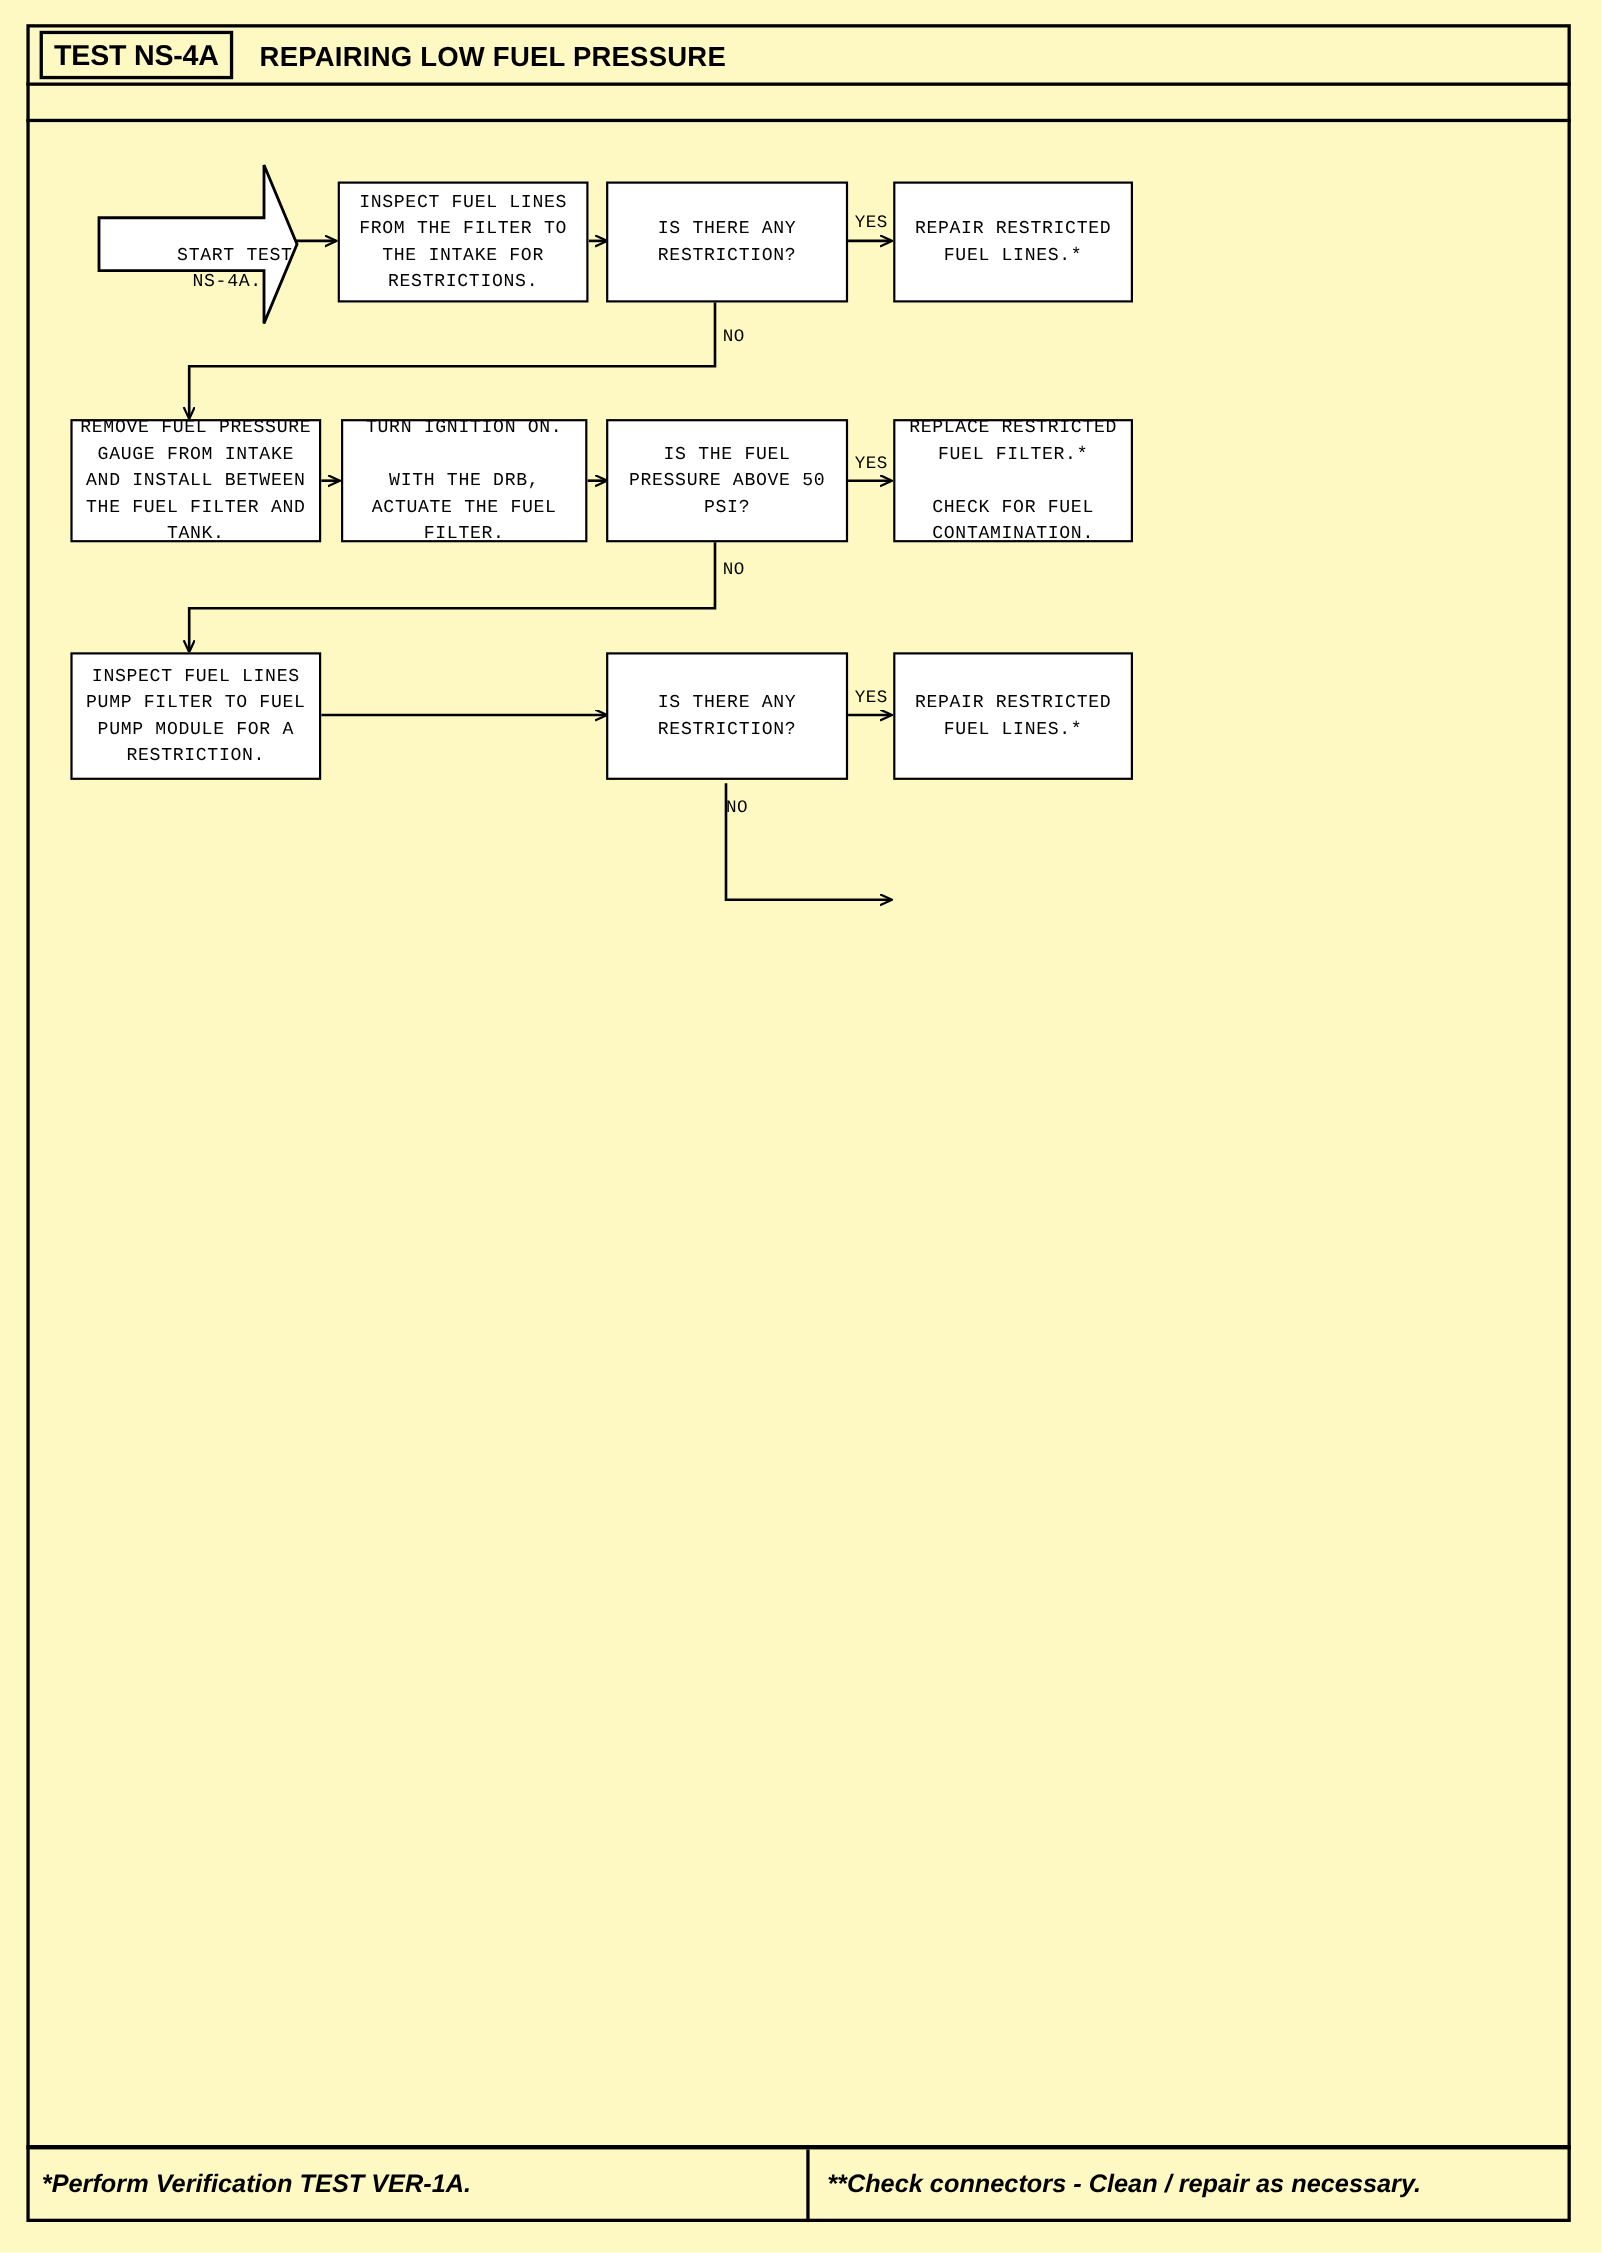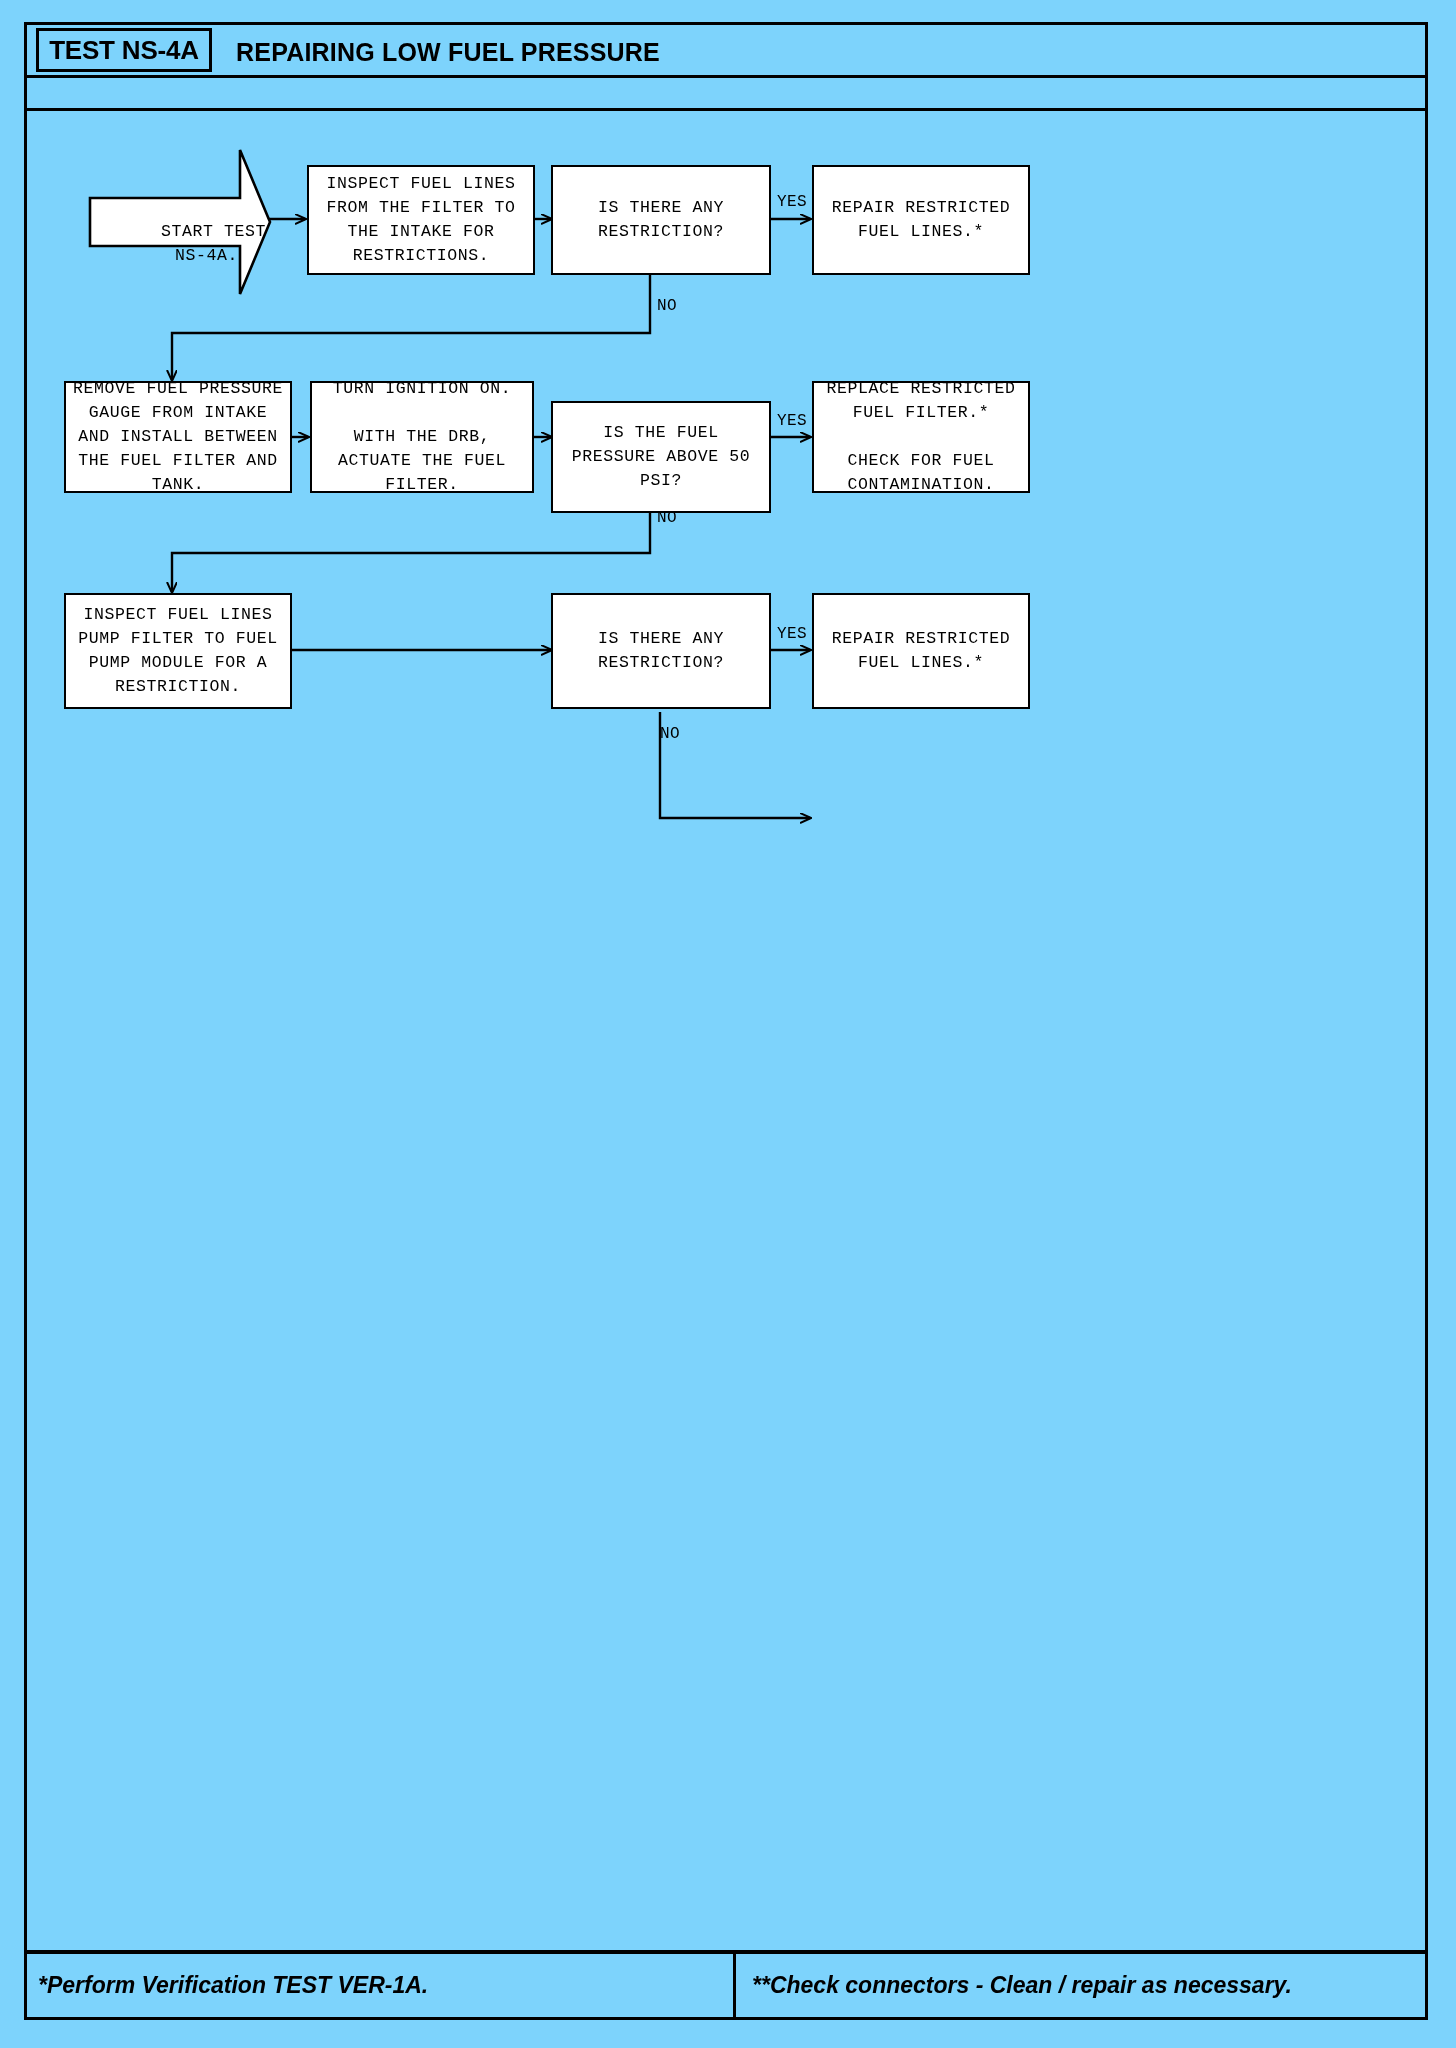--- a/index.html
+++ b/index.html
@@ -7,21 +7,21 @@
     padding: 0;
     background: #ffffff;
   }
   body {
     font-family: "Liberation Sans", sans-serif;
   }
   #page {
     position: relative;
     width: 1456px;
     height: 2048px;
-    background: #7dd3fc;
+    background: #fef9c3;
     overflow: hidden;
   }
 
   
   .outer-frame {
     position: absolute;
     left: 24px;
     top: 22px;
     width: 1404px;
     height: 1998px;
@@ -292,21 +292,21 @@
     <div class="node" style="left:310px; top:381px; width:224px; height:112px;">
       <div class="lines">
         <span class="ln">TURN IGNITION ON.</span>
         <span class="ln blank"></span>
         <span class="ln">WITH THE DRB,</span>
         <span class="ln">ACTUATE THE FUEL</span>
         <span class="ln">FILTER.</span>
       </div>
     </div>
 
-    <div class="node" style="left:551px; top:381px; width:220px; height:112px;margin-top:20px;">
+    <div class="node" style="left:551px; top:381px; width:220px; height:112px;">
       <div class="lines">
         <span class="ln">IS THE FUEL</span>
         <span class="ln">PRESSURE ABOVE 50</span>
         <span class="ln">PSI?</span>
       </div>
     </div>
 
     <div class="edge-label" style="left:777px; top:412px;">YES</div>
 
     <div class="node" style="left:812px; top:381px; width:218px; height:112px;justify-content:center;">

